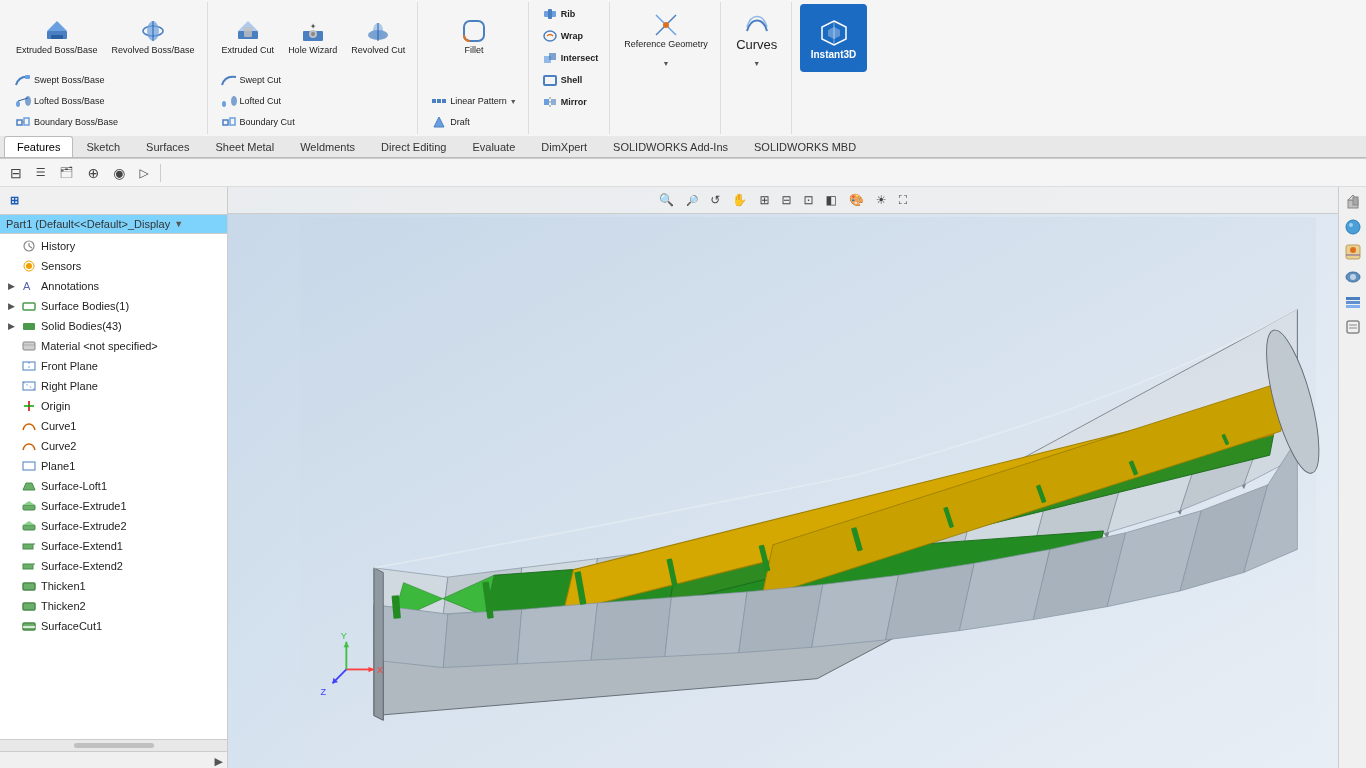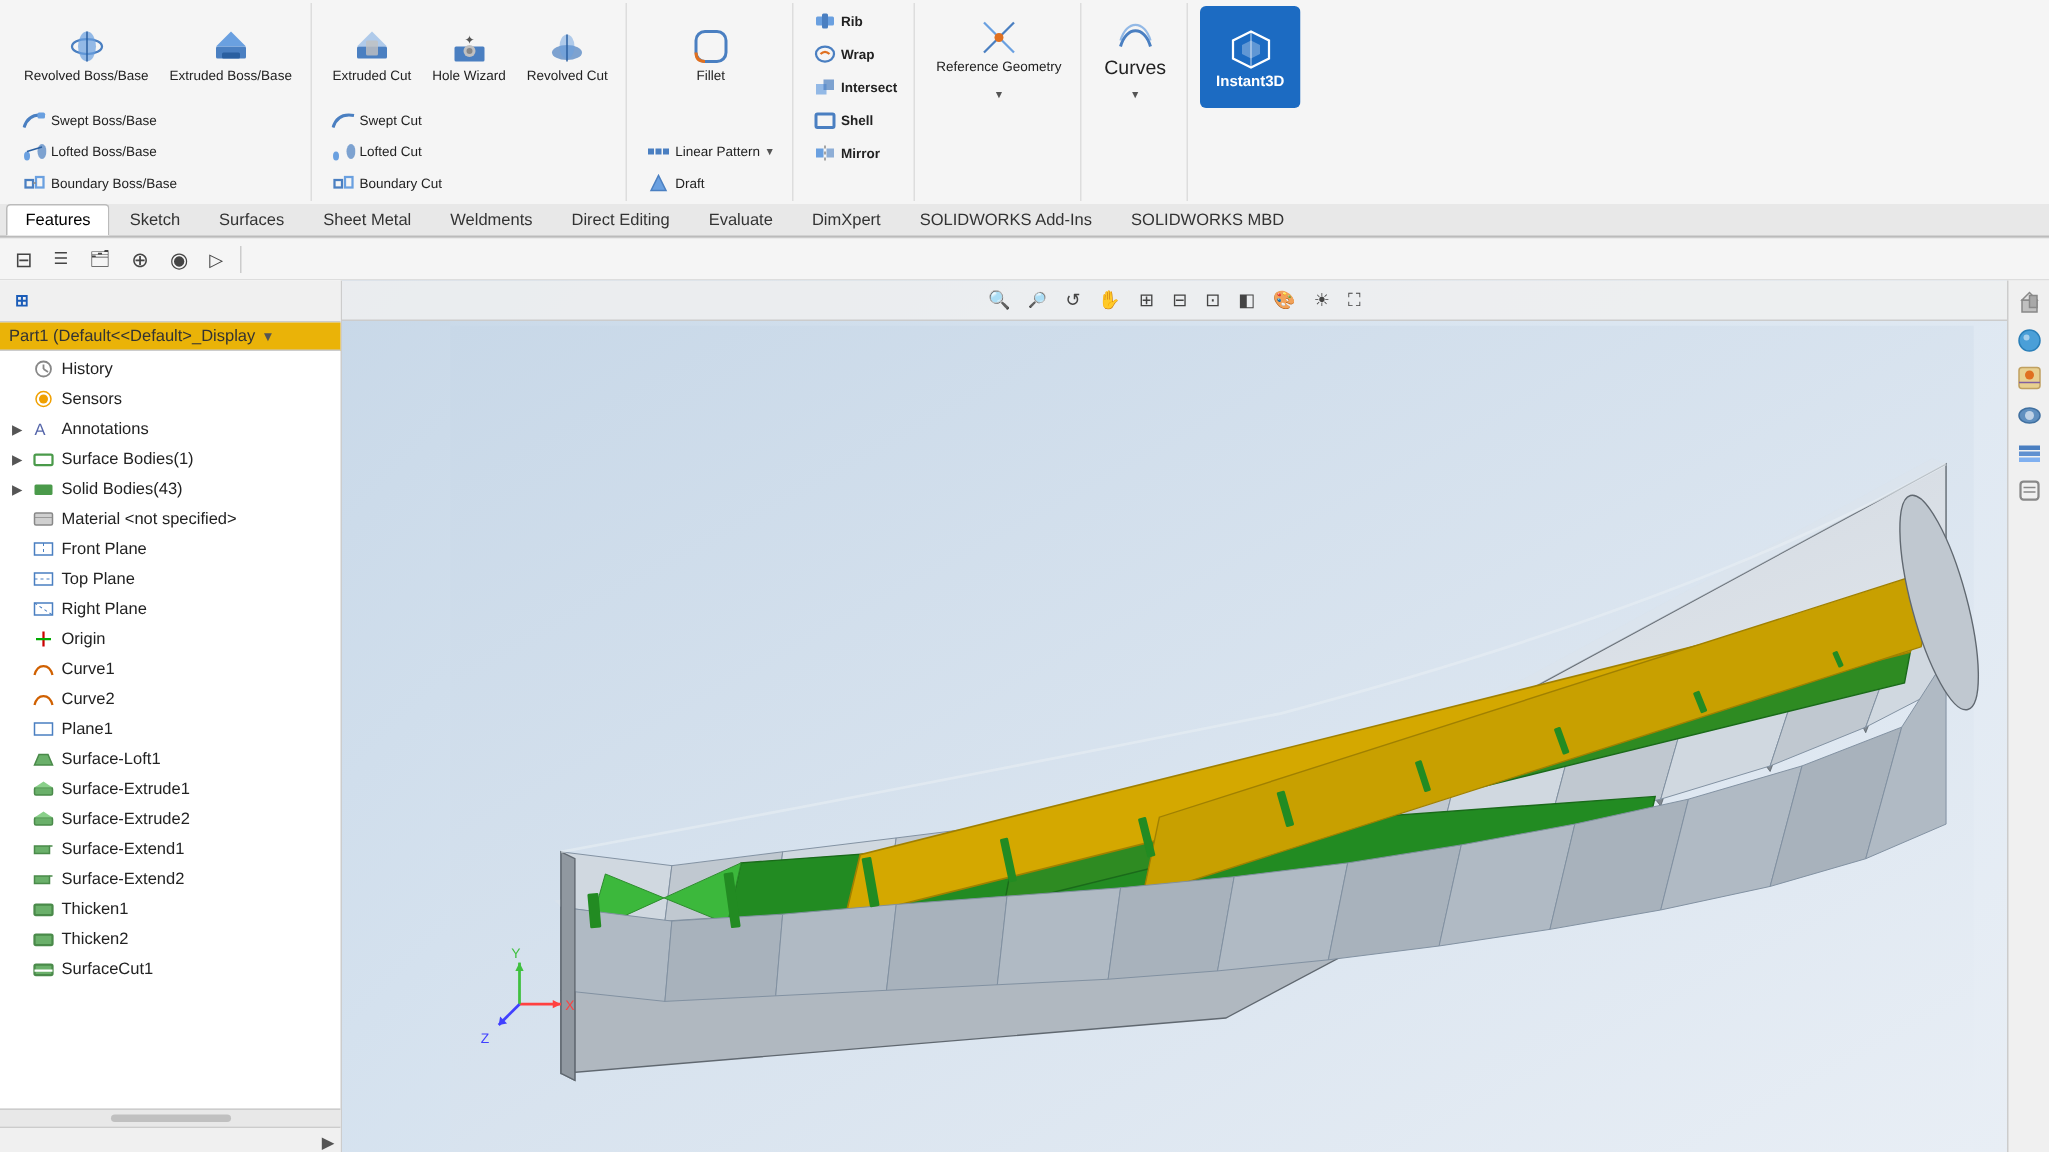--- a/index.html
+++ b/index.html
@@ -61,34 +61,34 @@
 </head>
 <body>
 
 <div id="ribbon">
   <div id="ribbon-top">
 
     <div class="ribbon-group">
       <div style="display:flex; gap:2px; flex:1; align-items:center;">
         <div class="ribbon-btn ribbon-large" style="min-height:64px;">
           <svg viewBox="0 0 28 28">
+            <rect x="4" y="14" width="20" height="8" fill="#4a7fc1" rx="1"></rect>
+            <polygon points="4,14 14,4 24,14" fill="#6aa0e0"></polygon>
+            <rect x="8" y="18" width="12" height="4" fill="#2a5fa0" rx="1"></rect>
+          </svg>
+          <span style="font-size:9px;text-align:center;line-height:1.2;">Extruded
+Boss/Base</span>
+        </div>
+        <div class="ribbon-btn ribbon-large" style="min-height:64px;">
+          <svg viewBox="0 0 28 28">
             <ellipse cx="14" cy="14" rx="10" ry="5" fill="none" stroke="#4a7fc1" stroke-width="1.5"></ellipse>
             <ellipse cx="14" cy="14" rx="6" ry="10" fill="#6aa0e0" opacity="0.7"></ellipse>
             <line x1="14" y1="4" x2="14" y2="24" stroke="#2a5fa0" stroke-width="1"></line>
           </svg>
           <span style="font-size:9px;text-align:center;line-height:1.2;">Revolved
-Boss/Base</span>
-        </div>
-        <div class="ribbon-btn ribbon-large" style="min-height:64px;">
-          <svg viewBox="0 0 28 28">
-            <rect x="4" y="14" width="20" height="8" fill="#4a7fc1" rx="1"></rect>
-            <polygon points="4,14 14,4 24,14" fill="#6aa0e0"></polygon>
-            <rect x="8" y="18" width="12" height="4" fill="#2a5fa0" rx="1"></rect>
-          </svg>
-          <span style="font-size:9px;text-align:center;line-height:1.2;">Extruded
 Boss/Base</span>
         </div>
       </div>
       <div class="ribbon-col" style="align-self:stretch; justify-content:space-around;">
         <div class="ribbon-btn-small">
           <svg width="16" height="14" viewBox="0 0 16 14">
               <path d="M1,12 Q4,2 15,4" stroke="#4a7fc1" stroke-width="2" fill="none"></path>
               <rect x="10" y="2" width="5" height="4" fill="#6aa0e0" rx="1"></rect>
             </svg>
           <span>Swept Boss/Base</span>
@@ -306,21 +306,21 @@
   <div class="stb-separator"></div>
 </div>
 
 <div id="main">
 
   <div id="left-panel">
     <div id="left-toolbar">
       <div class="ltb-btn" style="color:#1a5cb8; font-weight:bold; font-size:11px;">⊞</div>
     </div>
 
-    <div style="padding:3px 6px; background:#eab308; border-bottom:1px solid #ccc; display:flex; align-items:center; gap:4px;">
+    <div style="padding:3px 6px; background:#7dd3fc; border-bottom:1px solid #ccc; display:flex; align-items:center; gap:4px;">
       <span style="font-size:11px; color:#333; font-weight:500;">Part1  (Default&lt;&lt;Default&gt;_Display</span>
       <span style="font-size:9px; color:#555;">▼</span>
     </div>
 
     <div class="tree-area">
 
       <div class="tree-item">
         <span class="tree-arrow"></span>
         <span class="tree-icon">
           <svg width="16" height="14" viewBox="0 0 16 14">
@@ -388,30 +388,20 @@
         <span class="tree-arrow"></span>
         <span class="tree-icon">
           <svg width="16" height="14" viewBox="0 0 16 14">
               <rect x="2" y="3" width="12" height="8" fill="none" stroke="#4a7fc1" stroke-width="1" rx="0"></rect>
               <line x1="8" y1="3" x2="8" y2="11" stroke="#4a7fc1" stroke-width="0.7" stroke-dasharray="2"></line>
             </svg>
         </span>
         <span class="tree-label">Front Plane</span>
       </div>
 
-      <div class="tree-item">
-        <span class="tree-arrow"></span>
-        <span class="tree-icon">
-          <svg width="16" height="14" viewBox="0 0 16 14">
-              <rect x="2" y="3" width="12" height="8" fill="none" stroke="#4a7fc1" stroke-width="1" rx="0"></rect>
-              <line x1="2" y1="7" x2="14" y2="7" stroke="#4a7fc1" stroke-width="0.7" stroke-dasharray="2"></line>
-            </svg>
-        </span>
-        <span class="tree-label">Top Plane</span>
-      </div>
 
       <div class="tree-item">
         <span class="tree-arrow"></span>
         <span class="tree-icon">
           <svg width="16" height="14" viewBox="0 0 16 14">
               <rect x="2" y="3" width="12" height="8" fill="none" stroke="#4a7fc1" stroke-width="1" rx="0"></rect>
               <line x1="2" y1="3" x2="14" y2="11" stroke="#4a7fc1" stroke-width="0.7" stroke-dasharray="2"></line>
             </svg>
         </span>
         <span class="tree-label">Right Plane</span>

